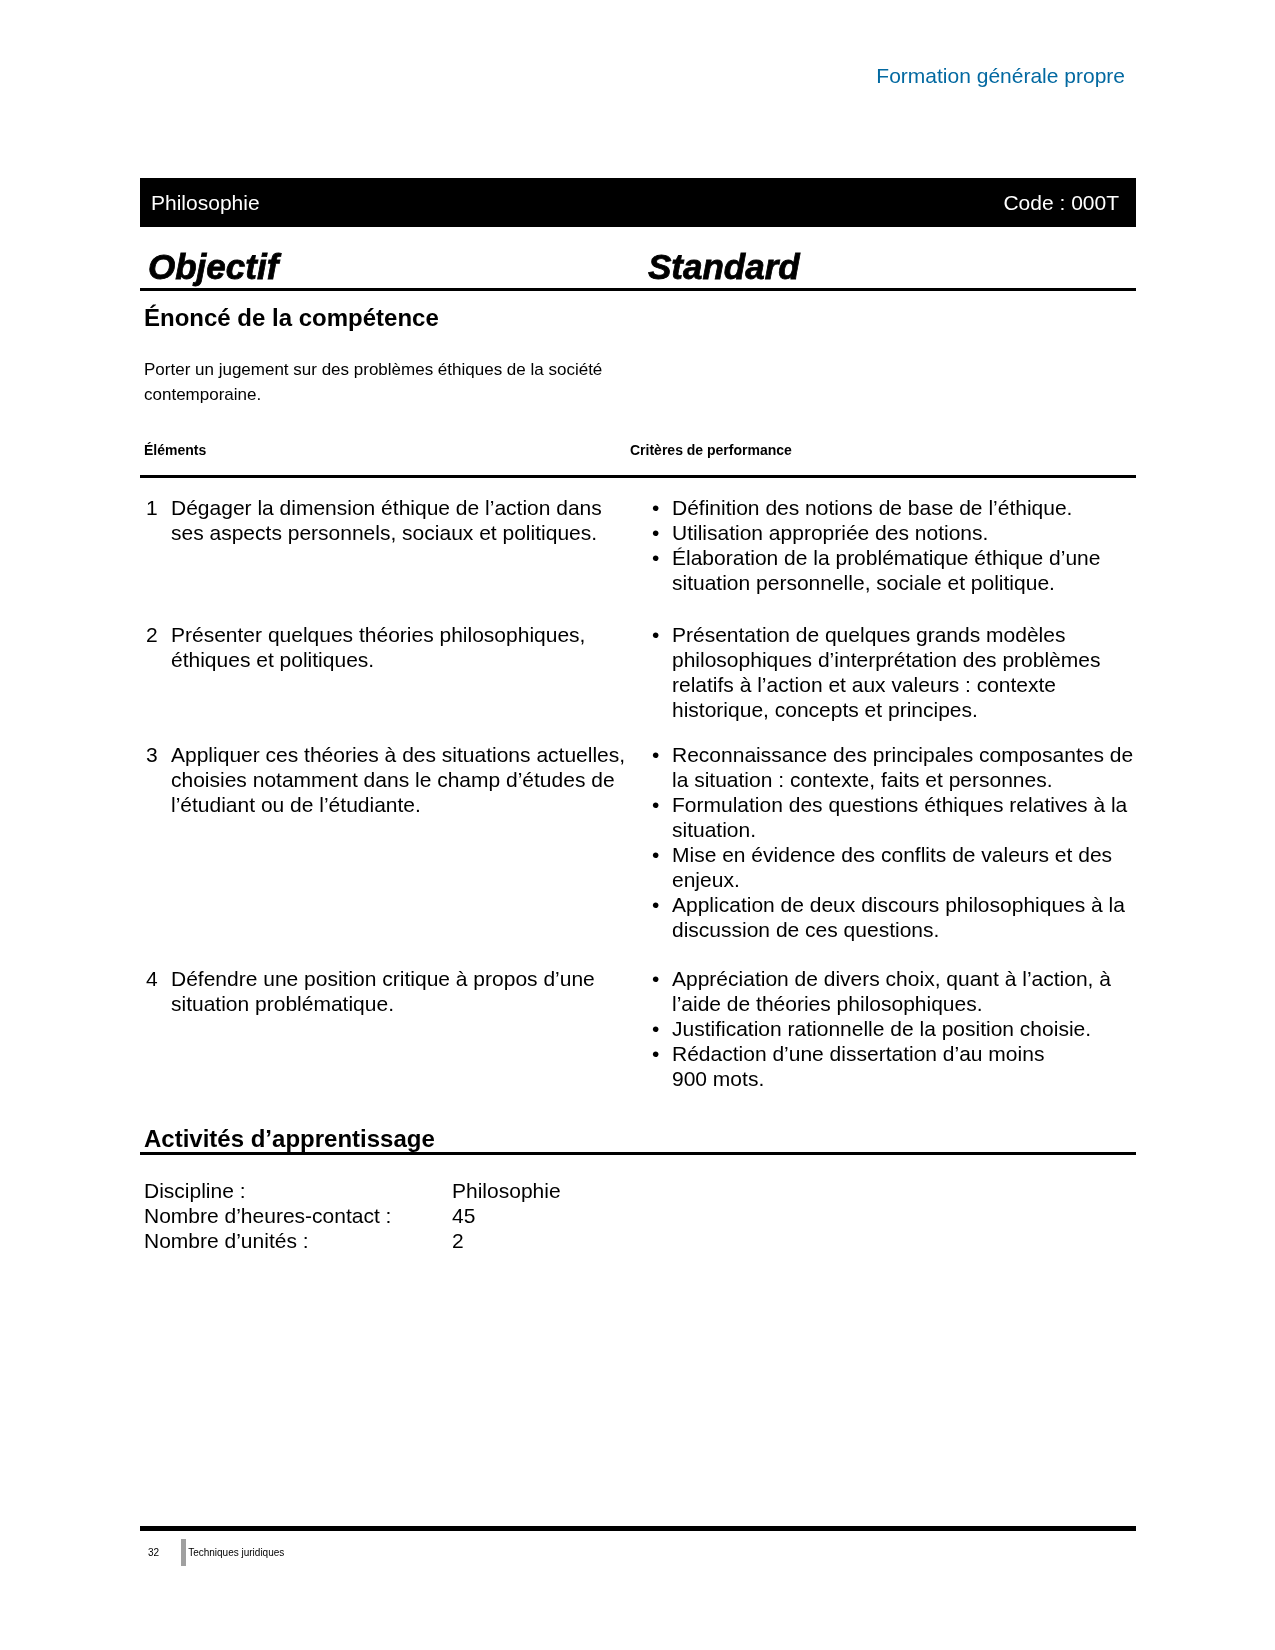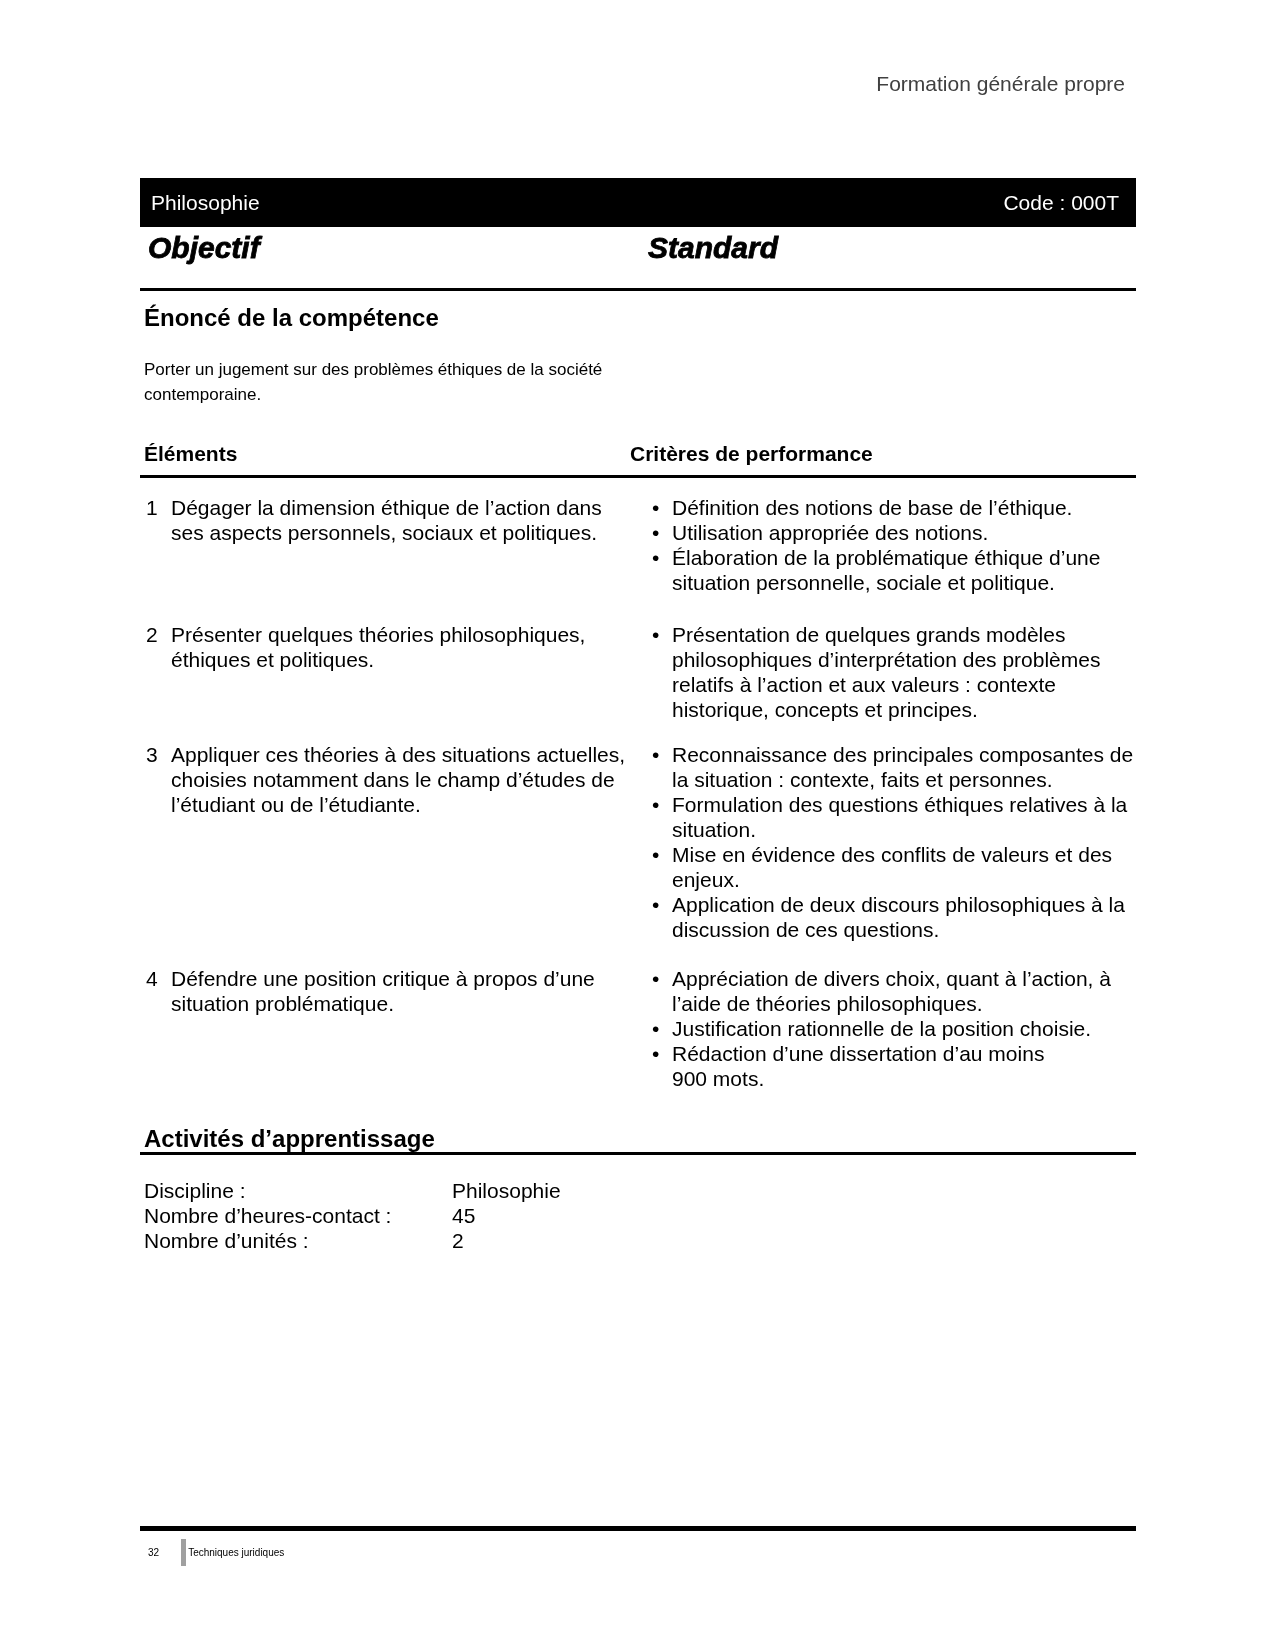--- a/index.html
+++ b/index.html
@@ -8,55 +8,55 @@
     background: #ffffff;
     font-family: "Liberation Sans", sans-serif;
     color: #000000;
     position: relative;
     -webkit-font-smoothing: antialiased;
   }
   .abs { position: absolute; left: 140px; width: 996px; box-sizing: border-box; }
 
   
   .doc-header {
-    top: 72px;
+    top: 64px;
     text-align: right;
     padding-right: 11px;
     font-size: 21px;
-    color: #404040;
+    color: #0369a1;
   }
 
   
   .title-bar {
     top: 178px; height: 49px;
     background: #000000; color: #ffffff;
     display: flex; justify-content: space-between; align-items: center;
     padding: 0 17px 0 11px;
     font-size: 21px;
   }
 
   
-  .obj-std { top: 231px; height: 36px; font-size: 30px; font-weight: bold; font-style: italic; }
+  .obj-std { top: 247px; height: 36px; font-size: 35px; font-weight: bold; font-style: italic; }
   .obj-std .objectif { position: absolute; left: 8px; -webkit-text-stroke: 0.8px #000; }
   .obj-std .standard { position: absolute; left: 508px; -webkit-text-stroke: 0.8px #000; }
 
   .rule { background: #000000; height: 3px; }
   #rule-objstd     { top: 288px; }
   #rule-elements   { top: 475px; }
   #rule-activities { top: 1152px; }
   #rule-footer     { top: 1526px; height: 5px; }
 
   .section-heading { font-size: 24px; font-weight: bold; line-height: 25px; padding-left: 4px; }
   #competency-heading { top: 305px; }
   #activities-heading { top: 1126px; }
 
   .body-text { font-size: 17px; line-height: 25px; }
   #competency-statement { top: 357px; width: 492px; padding-left: 4px; }
 
-  .col-headings { top: 442px; height: 28px; font-size: 21px; font-weight: bold; text-align: center; }
+  .col-headings { top: 442px; height: 28px; font-size: 14px; font-weight: bold; text-align: center; }
   .col-headings .left-h  { position: absolute; left: 4px; }
   .col-headings .right-h { position: absolute; left: 490px; }
 
   .table-row { height: 10px; }
   .element-cell { position: absolute; left: 6px; width: 487px; display: flex; font-size: 21px; line-height: 25px; }
   .element-num { width: 25px; flex: none; }
   .element-text { width: 460px; }
   .criteria-cell { position: absolute; left: 510px; width: 486px; }
   .criteria-item { position: relative; padding-left: 22px; font-size: 21px; line-height: 25px; }
   .criteria-marker { position: absolute; left: 2px; top: 0; }

